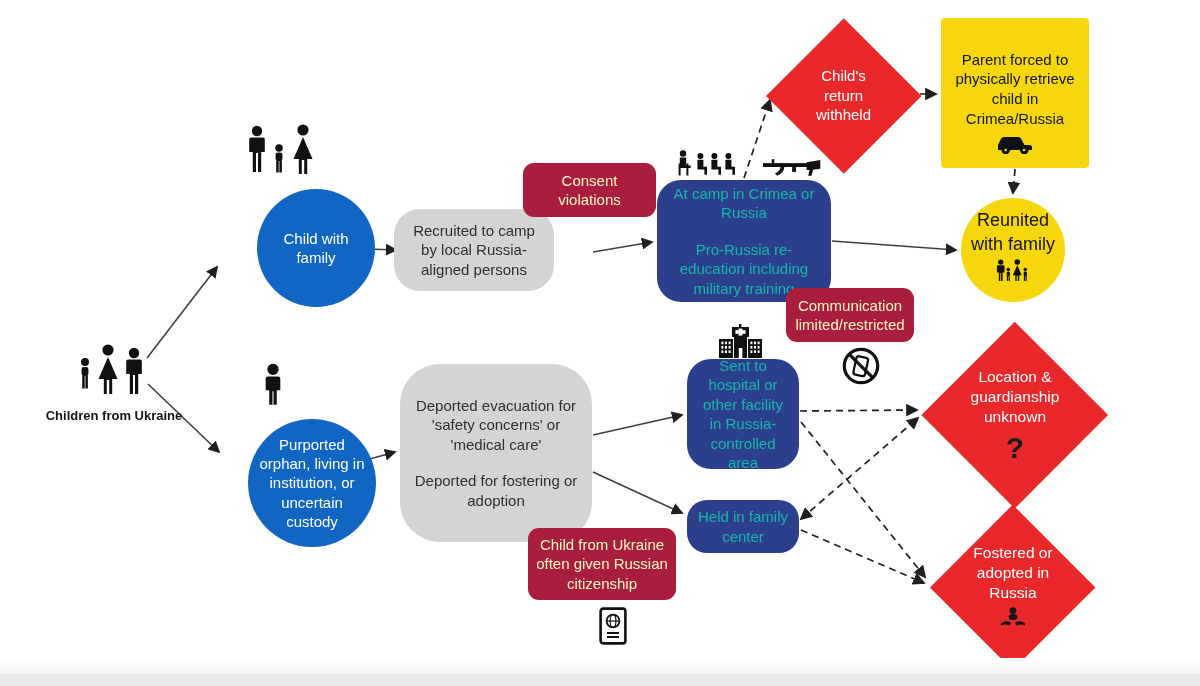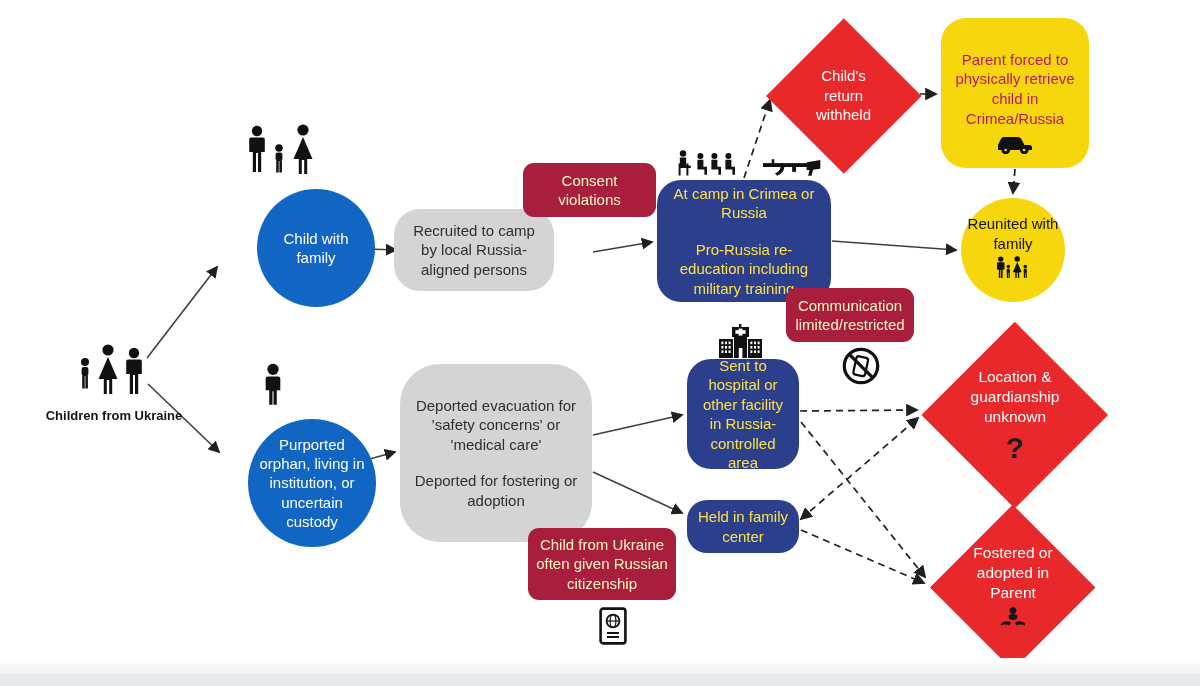--- a/index.html
+++ b/index.html
@@ -15,28 +15,28 @@
   #canvas{position:relative;width:1200px;height:686px;background:#ffffff;overflow:hidden;}
 
   #arrows{position:absolute;left:0;top:0;z-index:1;}
 
   .node{position:absolute;box-sizing:border-box;display:flex;flex-direction:column;
         align-items:center;justify-content:center;text-align:center;z-index:2;}
   .circle{border-radius:50%;background:var(--circle-blue);color:#fff;
           font-size:15px;line-height:1.28;padding:8px;margin-left:36px;}
   .graybox{background:var(--box-gray);border-radius:26px;color:#303030;
            font-size:15px;line-height:1.3;padding:10px 12px;}
-  .navybox{background:var(--box-navy);border-radius:24px;color:#fde047;
+  .navybox{background:var(--box-navy);border-radius:24px;color:#14b8a6;
            font-size:15px;line-height:1.3;padding:8px 10px;}
   .redlabel{background:var(--label-crimson);color:#fef9c3;font-size:15px;line-height:1.3;
             padding:6px 8px;z-index:4;border-radius:11px;}
-  .yellowbox{background:var(--outcome-yellow);color:#be185d;font-size:15px;line-height:1.32;
-             border-radius:25px;padding:28px 10px 6px;}
+  .yellowbox{background:var(--outcome-yellow);color:#0f172a;font-size:15px;line-height:1.32;
+             border-radius:4px;padding:28px 10px 6px;}
   .yellowcircle{background:var(--outcome-yellow);color:#141414;border-radius:50%;
-                font-size:15px;line-height:1.3;padding:6px;justify-content:center;}
+                font-size:18px;line-height:1.3;padding:6px;justify-content:center;}
   .para-gap{margin-top:17px;}
 
   .diamond{position:absolute;z-index:2;}
   .diamond-bg{position:absolute;inset:14.64%;background:var(--diamond-red);
               transform:rotate(45deg);}
   .diamond-label{position:absolute;inset:0;display:flex;flex-direction:column;
                  align-items:center;justify-content:center;color:#fff;
                  font-size:15.5px;line-height:1.3;text-align:center;padding:0 24px;
                  box-sizing:border-box;}
   .qmark{font-size:30px;font-weight:700;color:#1c1c1c;margin-top:6px;line-height:1;}
@@ -310,21 +310,21 @@
     <div class="diamond-bg"></div>
     <div class="diamond-label">
       <span>Location &amp; guardianship unknown</span>
       <span class="qmark">?</span>
     </div>
   </div>
 
   <div class="diamond" style="left:930px;top:505px;width:166px;height:166px">
     <div class="diamond-bg"></div>
     <div class="diamond-label">
-      <span>Fostered or adopted in Parent</span>
+      <span>Fostered or adopted in Russia</span>
       <span class="inline-icon">
         <svg viewBox="0 0 26 22" width="26" height="22" fill="#161616">
           <circle cx="13" cy="4.6" r="3.4"></circle>
           <ellipse cx="13" cy="11" rx="4.4" ry="3"></ellipse>
           <path d="M1 17.5 q5 -4 10 -1 l-1.4 3 q-4.6 -2 -8.6 0 z"></path>
           <path d="M25 17.5 q-5 -4 -10 -1 l1.4 3 q4.6 -2 8.6 0 z"></path>
         </svg>
       </span>
     </div>
   </div>

